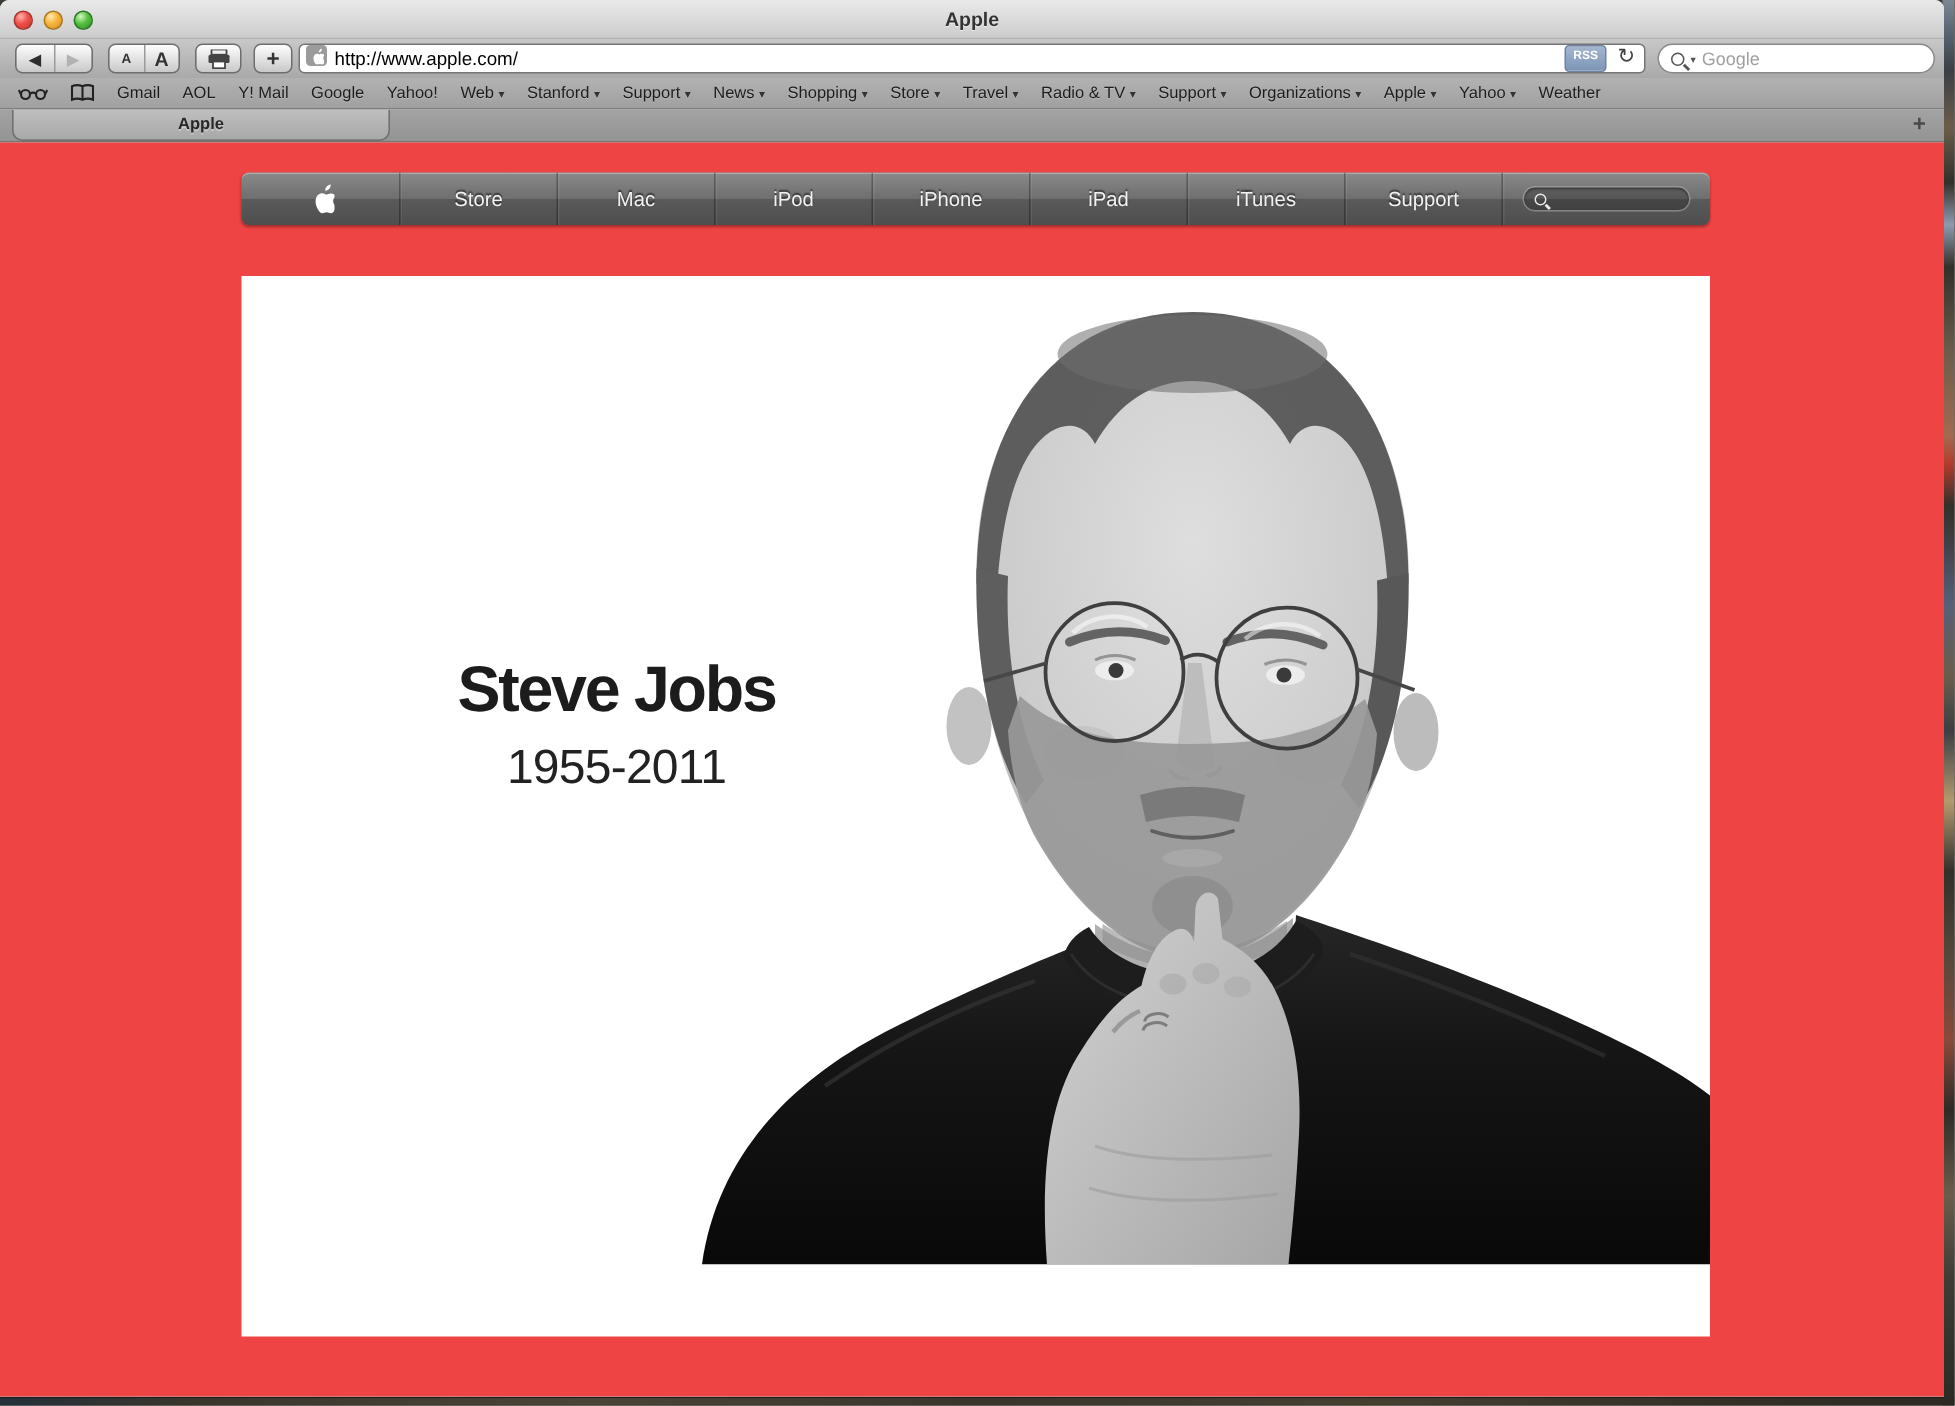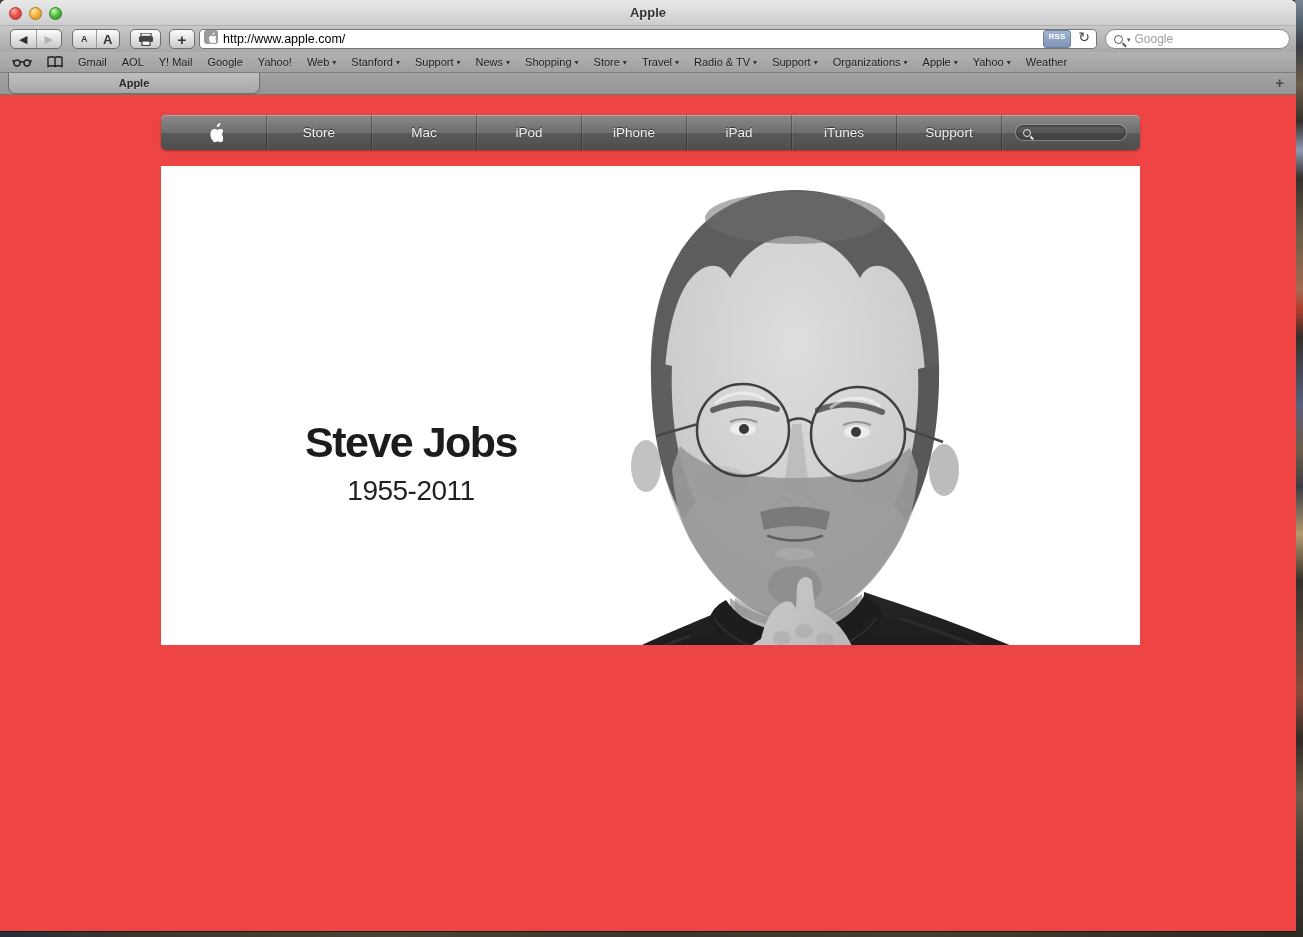--- a/index.html
+++ b/index.html
@@ -112,25 +112,25 @@
   .nav-search { width:112px; height:17px; border-radius:9px;
     background:rgba(0,0,0,.22); border:1px solid rgba(255,255,255,.35);
     box-shadow:inset 0 1px 2px rgba(0,0,0,.5); display:flex; align-items:center; padding:0 7px; }
   .nav-mag { width:8px; height:8px; border:1.5px solid #e8e8e8; border-radius:50%; position:relative; flex:0 0 auto; }
   .nav-mag::after { content:""; position:absolute; width:4px; height:1.5px; background:#e8e8e8;
     transform:rotate(45deg); left:6px; top:7px; }
   .nav-search-input { flex:1; border:none; outline:none; background:transparent; margin-left:5px;
     font-size:11px; color:#fff; font-family:"Liberation Sans",sans-serif; }
 
   
-  .whitebox { position:absolute; left:161px; top:71px; width:979px; height:479px;
+  .whitebox { position:absolute; left:161px; top:89px; width:979px; height:707px;
     background:#fff; overflow:hidden; }
   .hero-text { position:absolute; left:0; top:252px; width:500px; text-align:center; }
   .hero-title { font-size:43px; font-weight:700; color:#1c1c1c; letter-spacing:-1.5px; }
-  .hero-years { font-size:28px; font-weight:400; color:#222; letter-spacing:-0.5px; margin-top:8px; }
+  .hero-years { font-size:32px; font-weight:400; color:#222; letter-spacing:-0.5px; margin-top:8px; }
   .portrait { position:absolute; right:0; top:0; width:710px; height:659px; }
 </style>
 </head>
 <body>
 
 <div class="stage">
 
   <div class="desktop-right"></div>
   <div class="desktop-bottom"></div>
 

